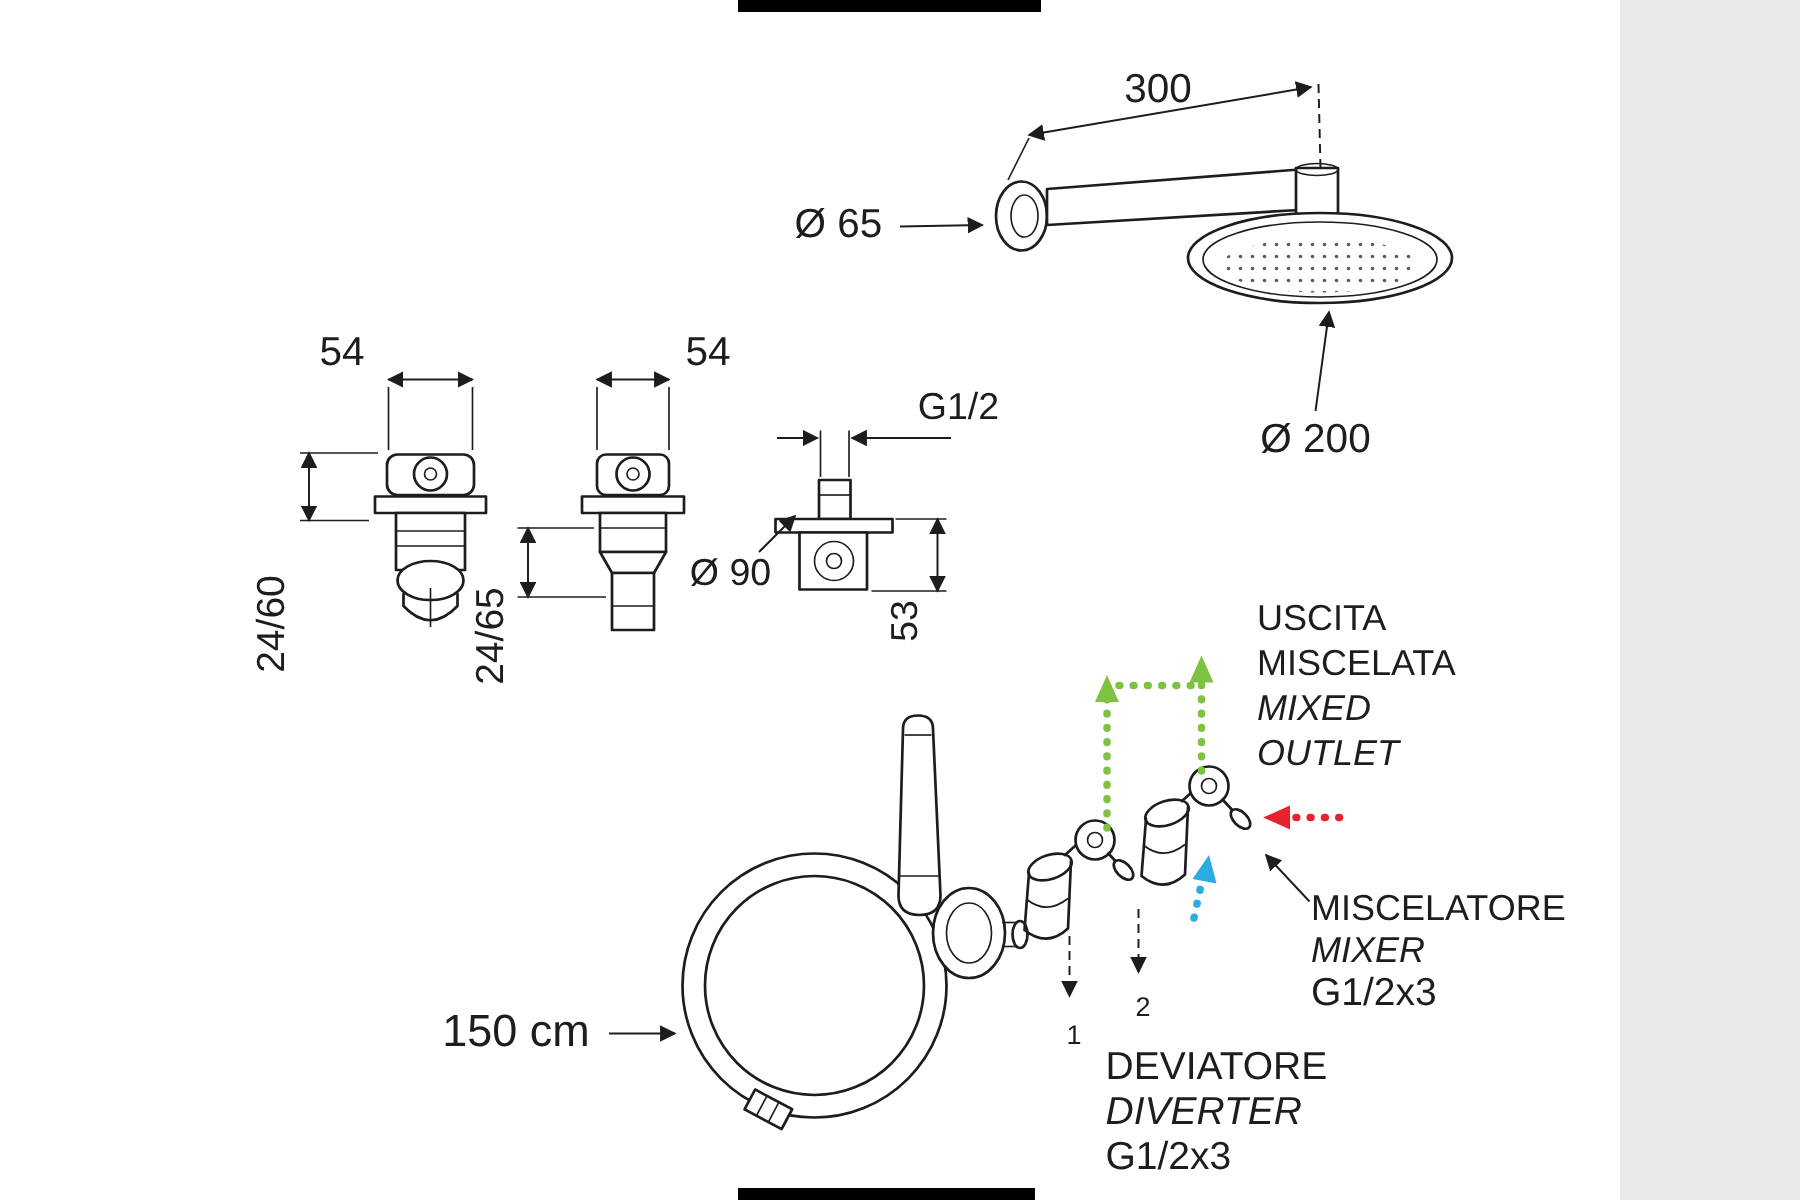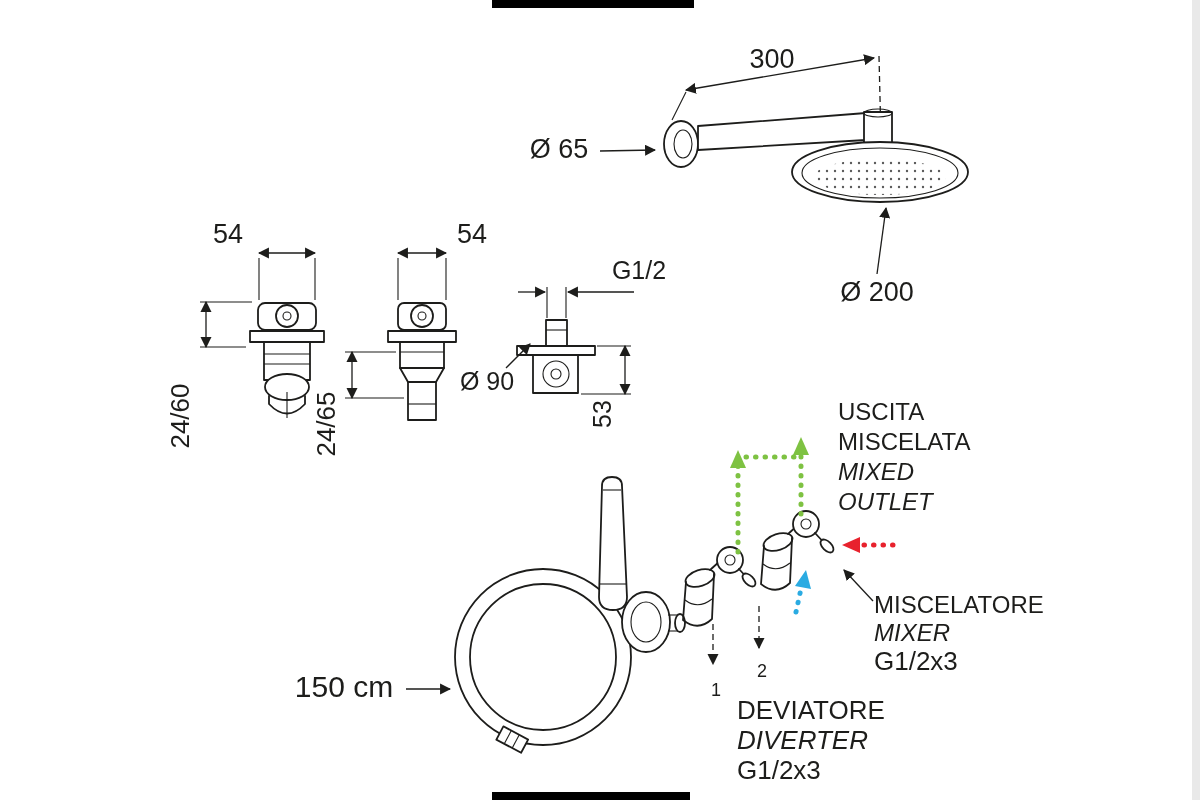--- a/index.html
+++ b/index.html
@@ -1,17 +1,17 @@
 <!DOCTYPE html>
 <html><head>
 <meta charset="utf-8">
 <style>
   html,body{margin:0;padding:0;background:#e9e9e9;}
   .page{
-    position:relative;width:1192px;height:800px;background:#ffffff;
+    position:relative;width:1080px;height:800px;background:#ffffff;
     font-family:"Liberation Sans",sans-serif;overflow:hidden;
   }
   svg{position:absolute;left:0;top:0;}
   .ln{fill:none;stroke:#1d1d1b;stroke-width:1.8;stroke-linecap:round;stroke-linejoin:round;}
   .wf{fill:#ffffff;stroke:#1d1d1b;stroke-width:1.8;stroke-linejoin:round;}
   .thin{fill:none;stroke:#1d1d1b;stroke-width:1.1;}
   .dim{fill:none;stroke:#1d1d1b;stroke-width:1.3;}
   .dash{fill:none;stroke:#1d1d1b;stroke-width:1.3;stroke-dasharray:6 4;}
   text{fill:#1d1d1b;font-family:"Liberation Sans",sans-serif;}
   .t27{font-size:27px;}

